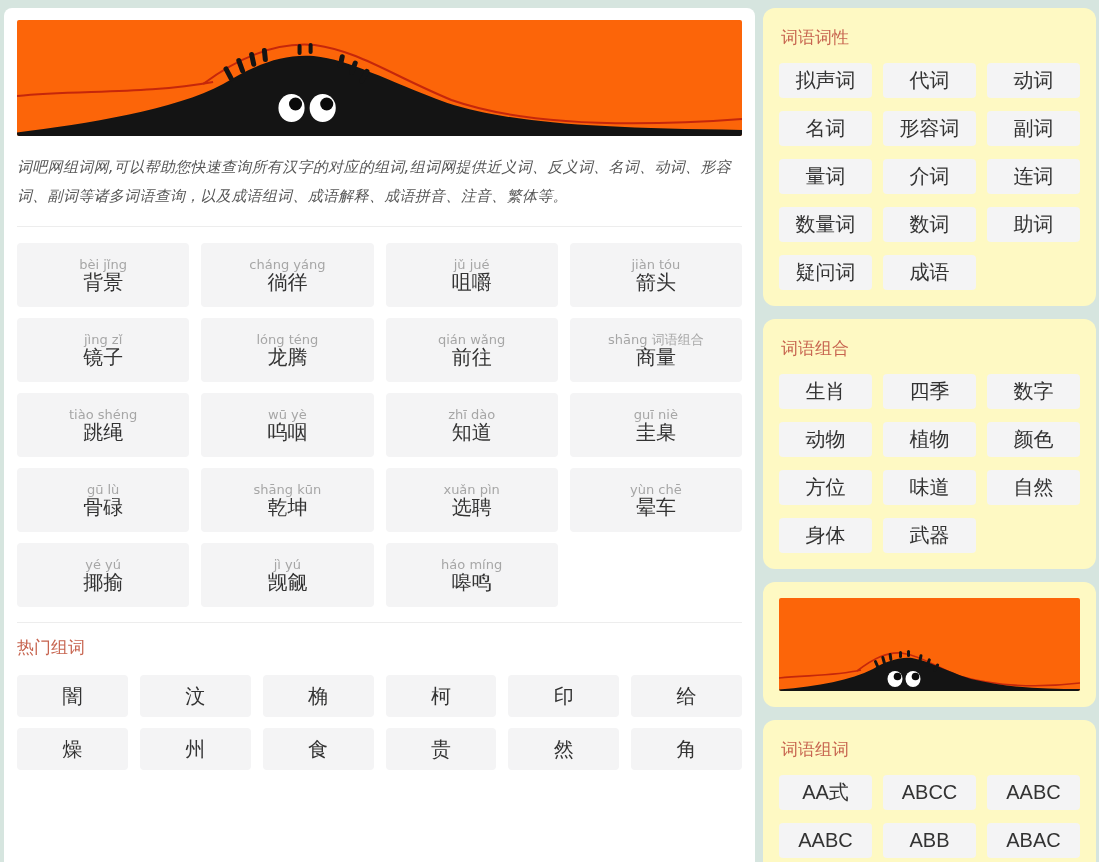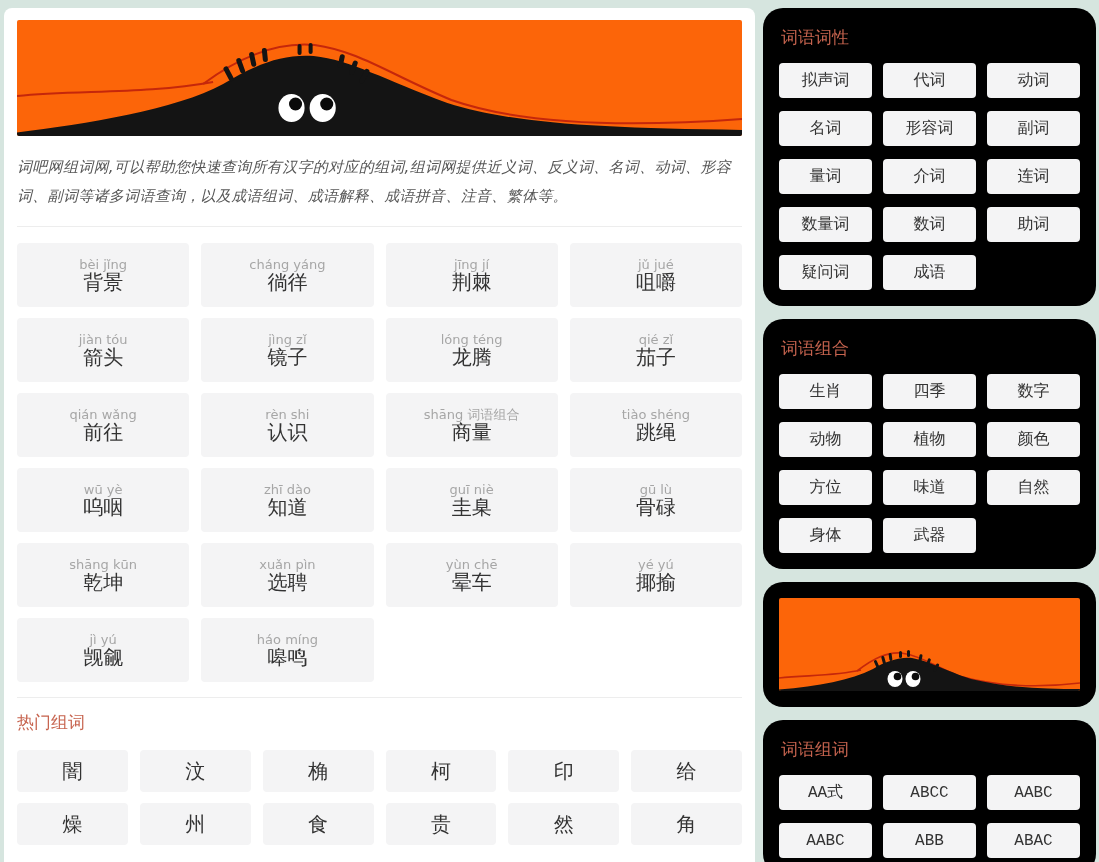--- a/index.html
+++ b/index.html
@@ -42,28 +42,28 @@
     gap:11px 12px;
   }
   .char-card {
     height:42px; background:#f4f4f5; border-radius:4px;
     display:flex; align-items:center; justify-content:center;
     font-size:20px; color:#333; text-decoration:none; cursor:pointer;
   }
 
   
   .sidebar { width:333px; display:flex; flex-direction:column; gap:13px; }
-  .panel { background:#000000; border-radius:20px; padding:16px; }
+  .panel { background:#fef9c3; border-radius:12px; padding:16px; }
   .panel-title { font-size:17px; color:#c7644f; font-weight:normal; margin:2px 0 14px 2px; }
   .btn-grid { display:grid; grid-template-columns:repeat(3,1fr); gap:13px 11px; }
   .side-btn {
     height:35px; background:#f4f4f5; border-radius:4px; border:none;
     display:flex; align-items:center; justify-content:center;
-    font-size:16px; color:#333; text-decoration:none; cursor:pointer;
-    font-family:Liberation Mono, monospace;
+    font-size:20px; color:#333; text-decoration:none; cursor:pointer;
+    font-family:Liberation Sans, sans-serif;
   }
   .side-banner-wrap { padding:16px; }
   .side-banner { width:100%; height:93px; display:block; border-radius:2px; }
 </style>
 </head>
 <body>
 
 <div class="layout">
 
   <div class="main-card">
@@ -106,24 +106,20 @@
         <a class="word-card">
           <span class="pinyin">bèi jǐng</span>
           <span class="hanzi">背景</span>
         </a>
 
         <a class="word-card">
           <span class="pinyin">cháng yáng</span>
           <span class="hanzi">徜徉</span>
         </a>
 
-        <a class="word-card">
-          <span class="pinyin">jīng jí</span>
-          <span class="hanzi">荆棘</span>
-        </a>
 
         <a class="word-card">
           <span class="pinyin">jǔ jué</span>
           <span class="hanzi">咀嚼</span>
         </a>
 
         <a class="word-card">
           <span class="pinyin">jiàn tóu</span>
           <span class="hanzi">箭头</span>
         </a>
@@ -131,34 +127,26 @@
         <a class="word-card">
           <span class="pinyin">jìng zǐ</span>
           <span class="hanzi">镜子</span>
         </a>
 
         <a class="word-card">
           <span class="pinyin">lóng téng</span>
           <span class="hanzi">龙腾</span>
         </a>
 
-        <a class="word-card">
-          <span class="pinyin">qié zǐ</span>
-          <span class="hanzi">茄子</span>
-        </a>
 
         <a class="word-card">
           <span class="pinyin">qián wǎng</span>
           <span class="hanzi">前往</span>
         </a>
 
-        <a class="word-card">
-          <span class="pinyin">rèn shi</span>
-          <span class="hanzi">认识</span>
-        </a>
 
         <a class="word-card">
           <span class="pinyin">shāng 词语组合</span>
           <span class="hanzi">商量</span>
         </a>
 
         <a class="word-card">
           <span class="pinyin">tiào shéng</span>
           <span class="hanzi">跳绳</span>
         </a>

